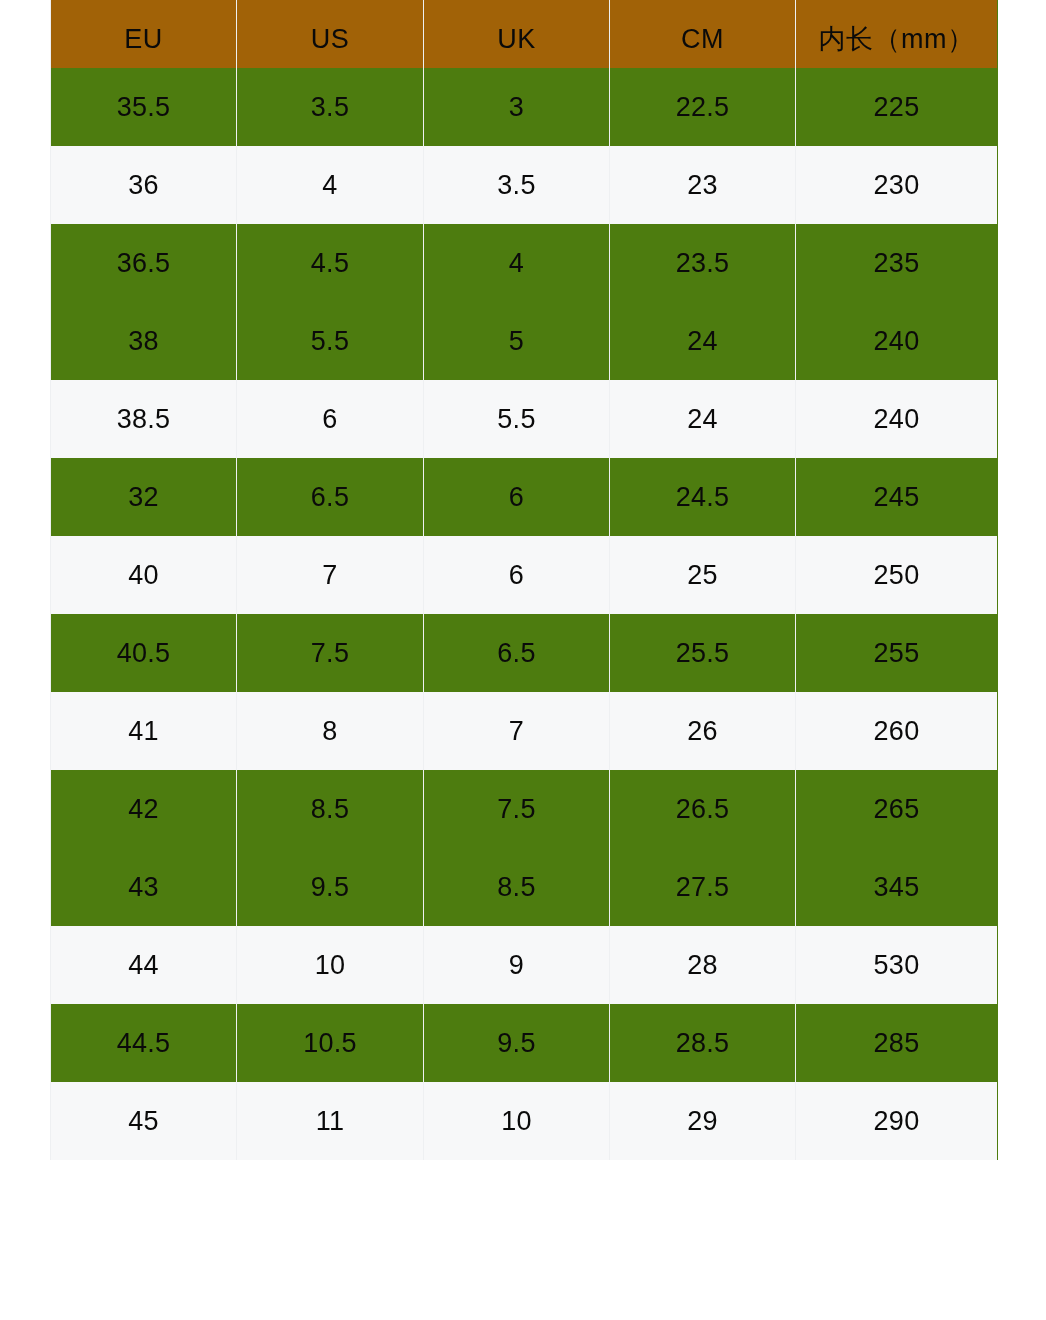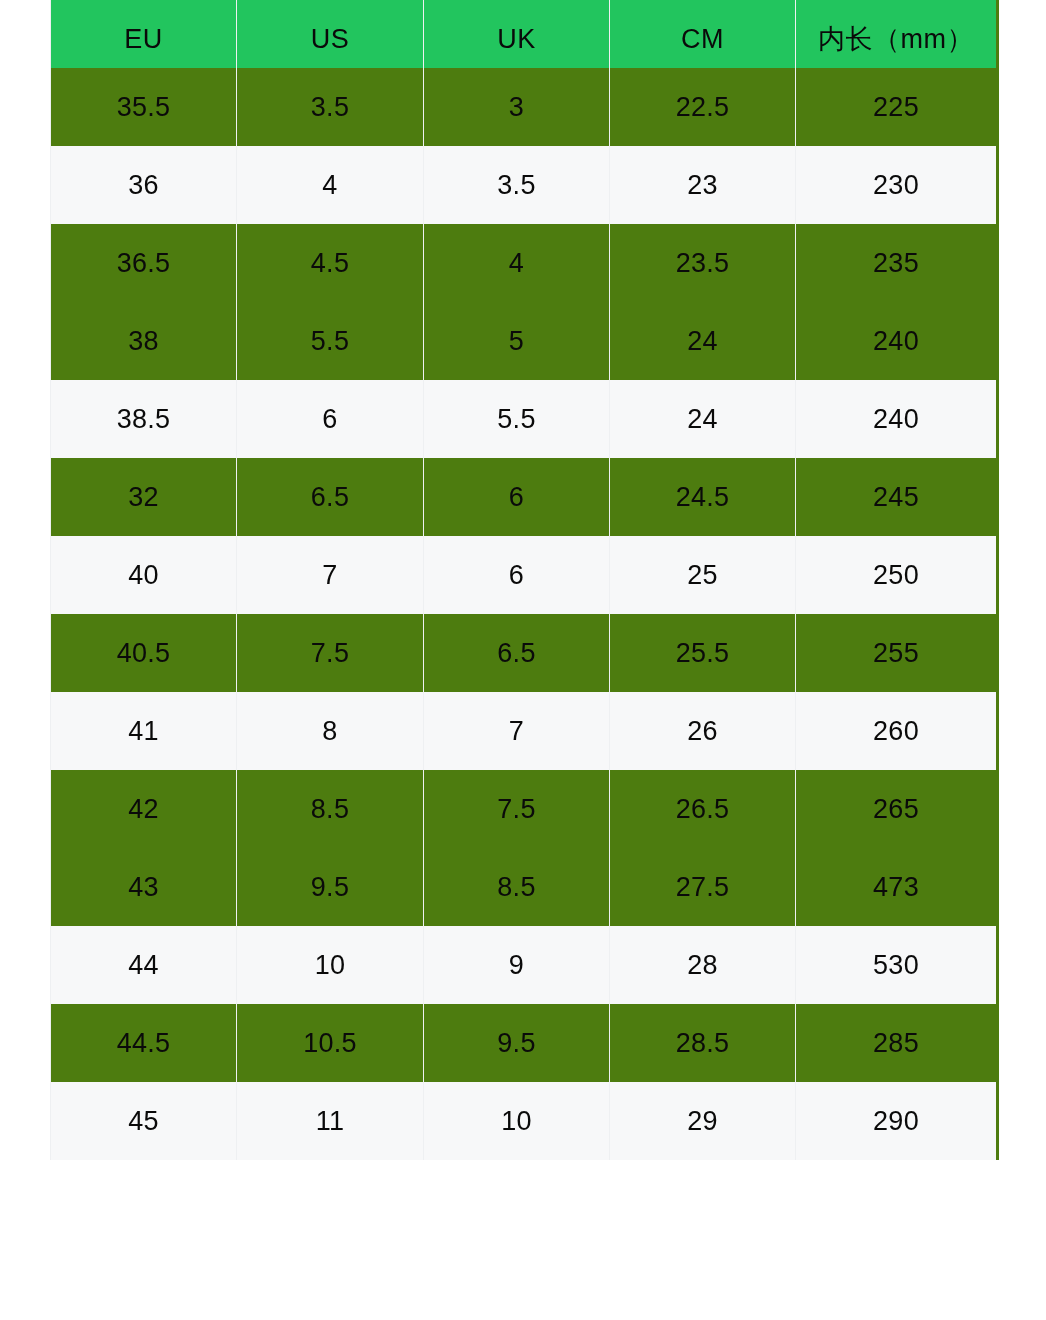--- a/index.html
+++ b/index.html
@@ -33,25 +33,25 @@
   #size-chart td {
     text-align: center;
     vertical-align: middle;
     color: #0a0a0a;
     font-weight: 400;
     border-right: 1px solid #eef0f2;
     padding: 0;
   }
   #size-chart th:last-child,
   #size-chart td:last-child {
-    border-right: 3px solid #4d7c0f;
+    border-right: 1px solid #4d7c0f;
   }
 
   #size-chart thead tr {
-    background: #22c55e;
+    background: #a16207;
     height: 68px;
     margin-left: 44px;
   }
   #size-chart thead th {
     font-size: 27px;
     letter-spacing: 0.5px;
     padding-top: 10px;
   }
 
   #size-chart tbody tr {
@@ -160,21 +160,21 @@
         <td>8.5</td>
         <td>7.5</td>
         <td>26.5</td>
         <td>265</td>
       </tr>
       <tr class="odd">
         <td>43</td>
         <td>9.5</td>
         <td>8.5</td>
         <td>27.5</td>
-        <td>473</td>
+        <td>345</td>
       </tr>
       <tr class="even">
         <td>44</td>
         <td>10</td>
         <td>9</td>
         <td>28</td>
         <td>530</td>
       </tr>
       <tr class="odd">
         <td>44.5</td>

